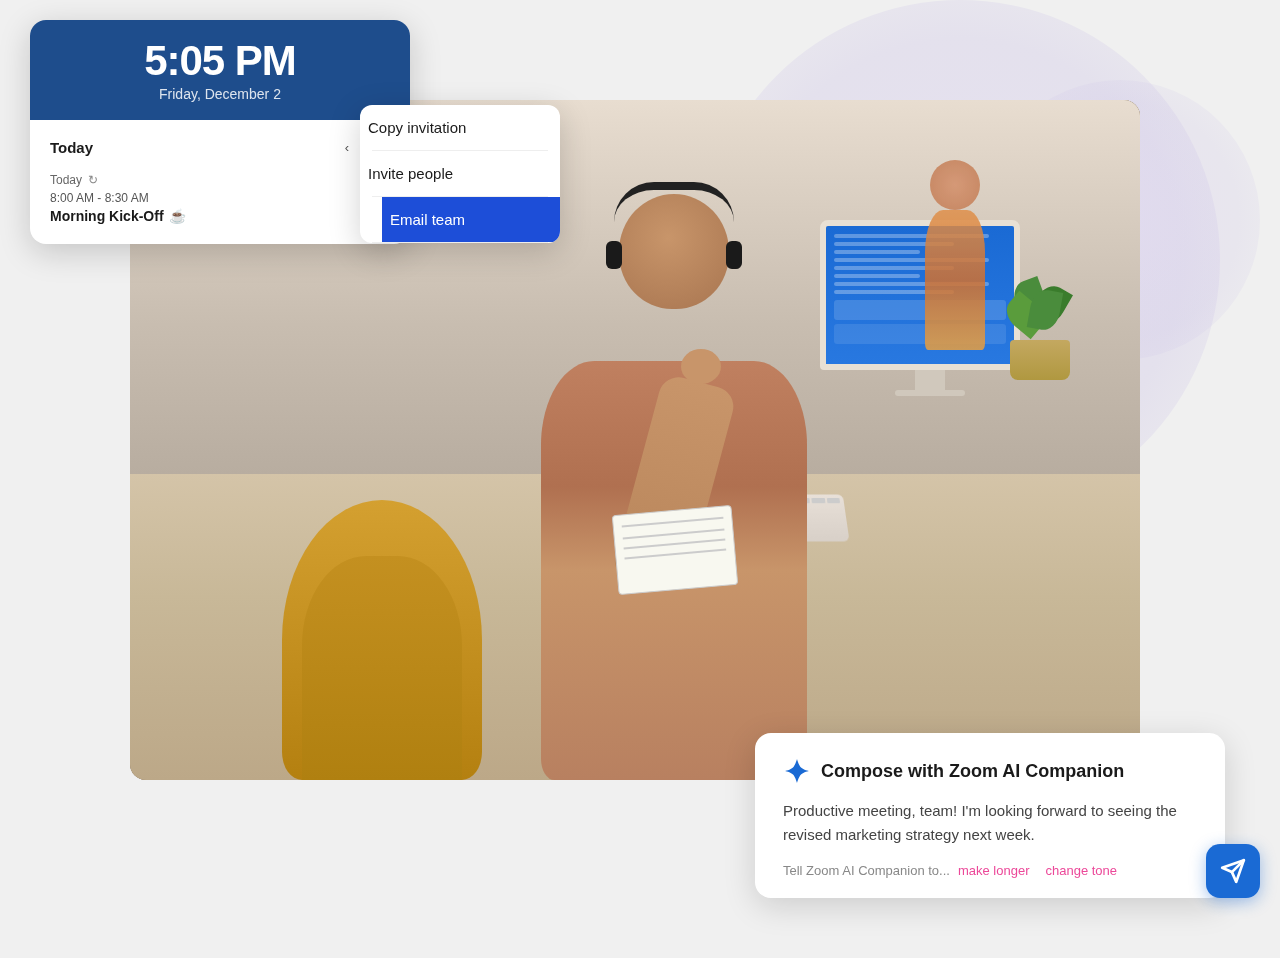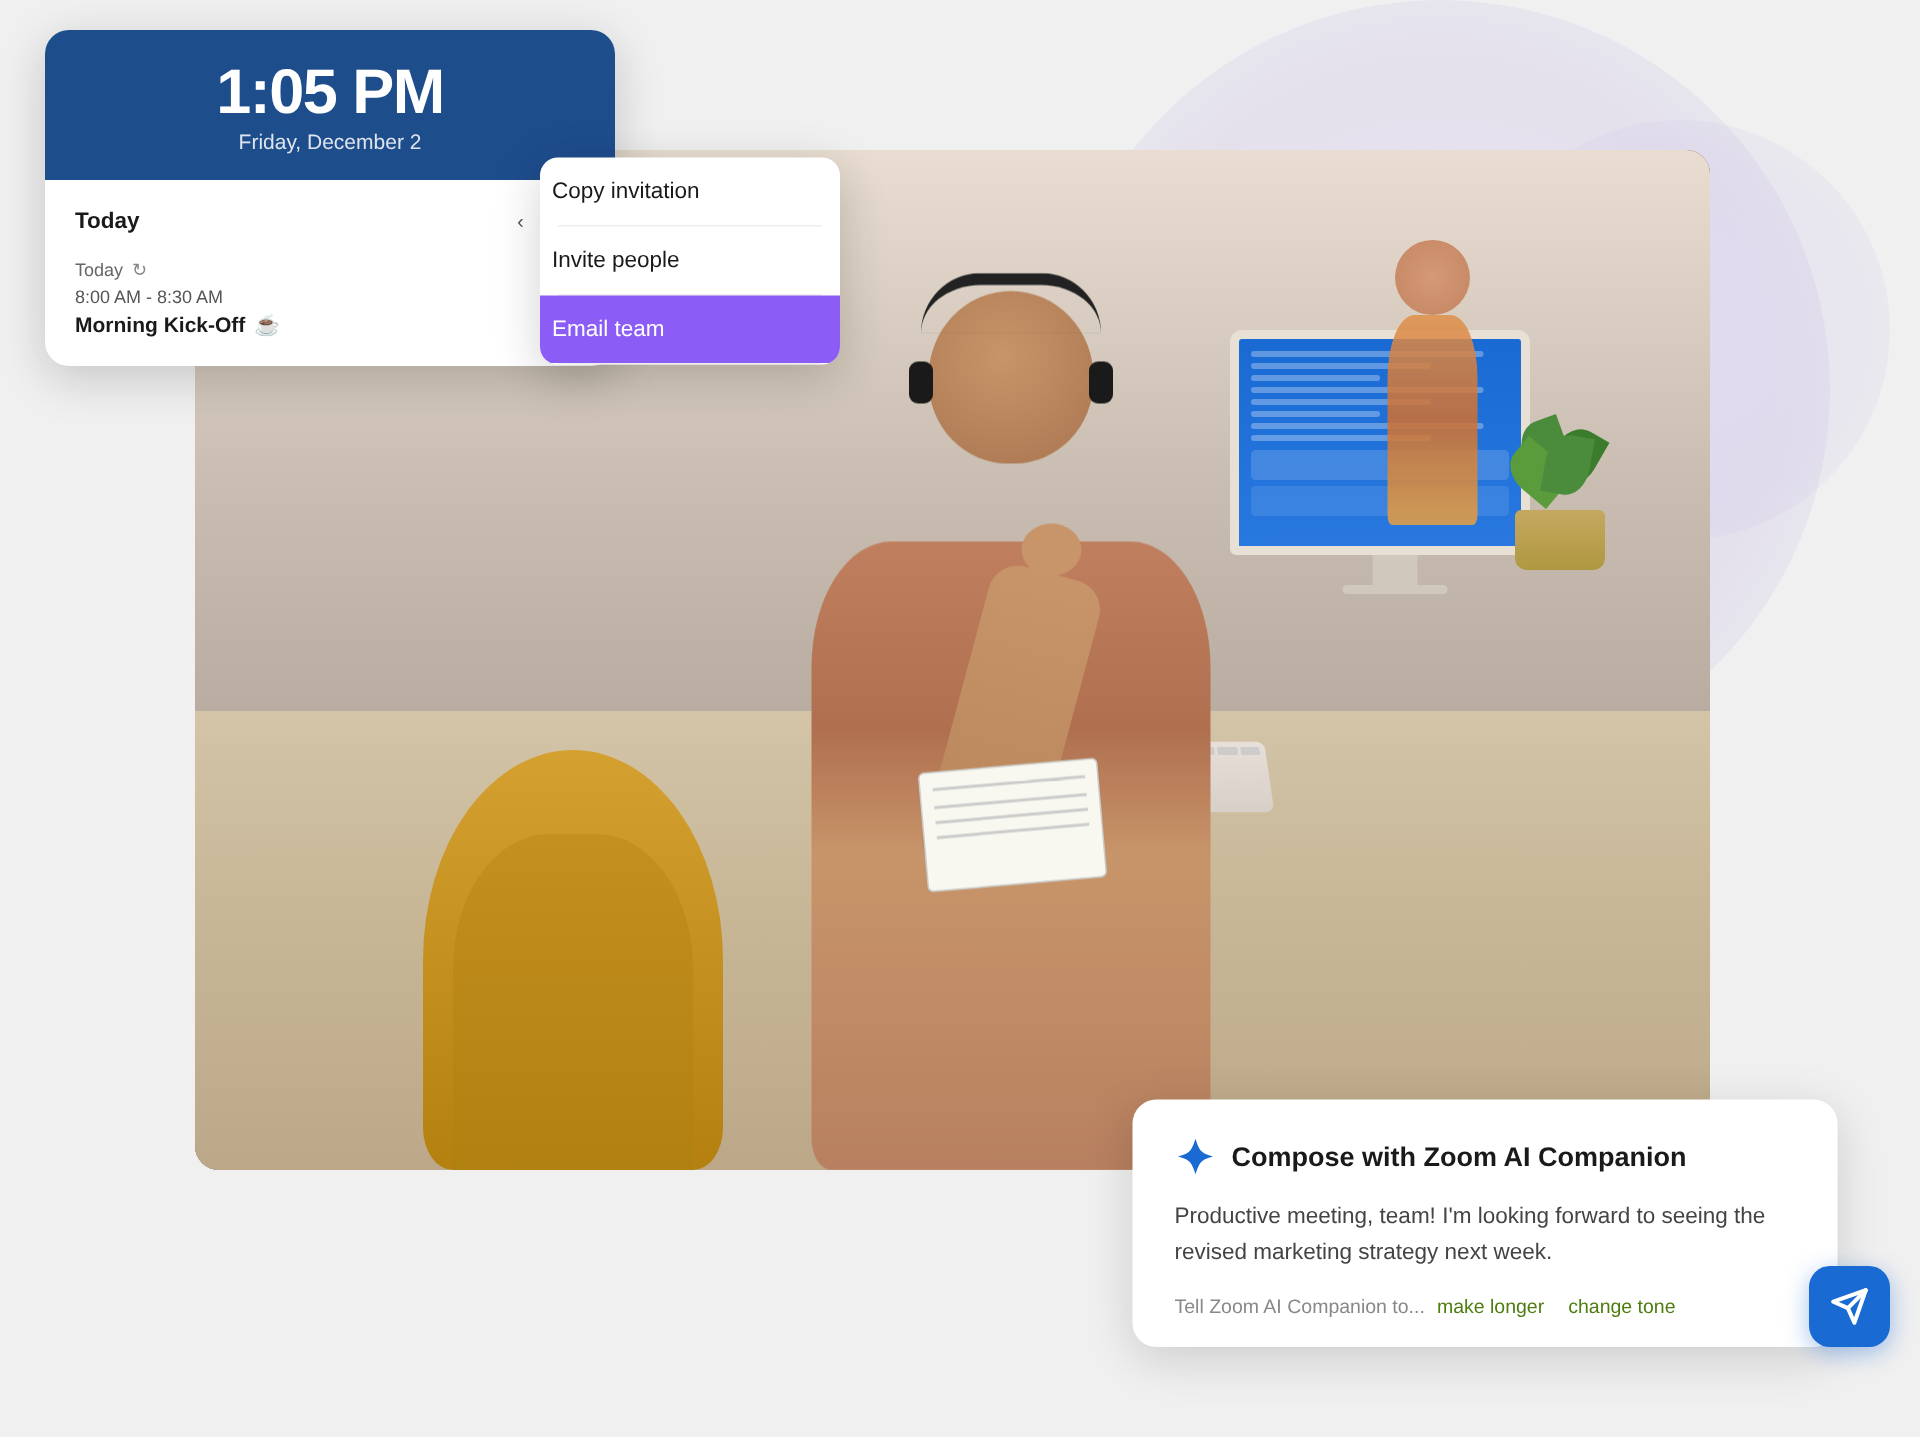--- a/index.html
+++ b/index.html
@@ -333,22 +333,23 @@
 
     .dropdown-item {
       padding: 14px 8px;
       font-size: 15px;
       color: #1a1a1a;
       cursor: pointer;
       transition: background 0.1s;
     }
 
     .dropdown-item.active {
-      background: #8b5cf6;
+      background: #1d4ed8;
       color: white;
+      margin-left: 22px;
     }
 
     
     .ai-card {
       position: absolute;
       bottom: 60px;
       right: 55px;
       width: 470px;
       background: white;
       border-radius: 16px;
@@ -390,21 +391,21 @@
       gap: 0;
       font-size: 13px;
     }
 
     .ai-footer-label {
       color: #888;
       margin-right: 8px;
     }
 
     .ai-footer-action {
-      color: #4d7c0f;
+      color: #ec4899;
       cursor: pointer;
       font-size: 13px;
       font-weight: 500;
       margin-right: 16px;
     }
 
     
     .send-button {
       position: absolute;
       bottom: 60px;
@@ -535,21 +536,21 @@
         <div style="height:6px; background:#ccc; border-radius:1px;"></div>
         <div style="height:6px; background:#ccc; border-radius:1px;"></div>
         <div style="height:6px; background:#ccc; border-radius:1px;"></div>
       </div>
     </div>
   </div>
 </div>
 
 <div class="calendar-widget">
   <div class="calendar-header">
-    <div class="calendar-time">1:05 PM</div>
+    <div class="calendar-time">5:05 PM</div>
     <div class="calendar-date">Friday, December 2</div>
   </div>
   <div class="calendar-body">
     <div class="calendar-nav">
       <span class="calendar-nav-title">Today</span>
       <div class="calendar-nav-controls">
         <div class="nav-arrow">‹</div>
         <div class="calendar-icon-btn">▦</div>
       </div>
     </div>

